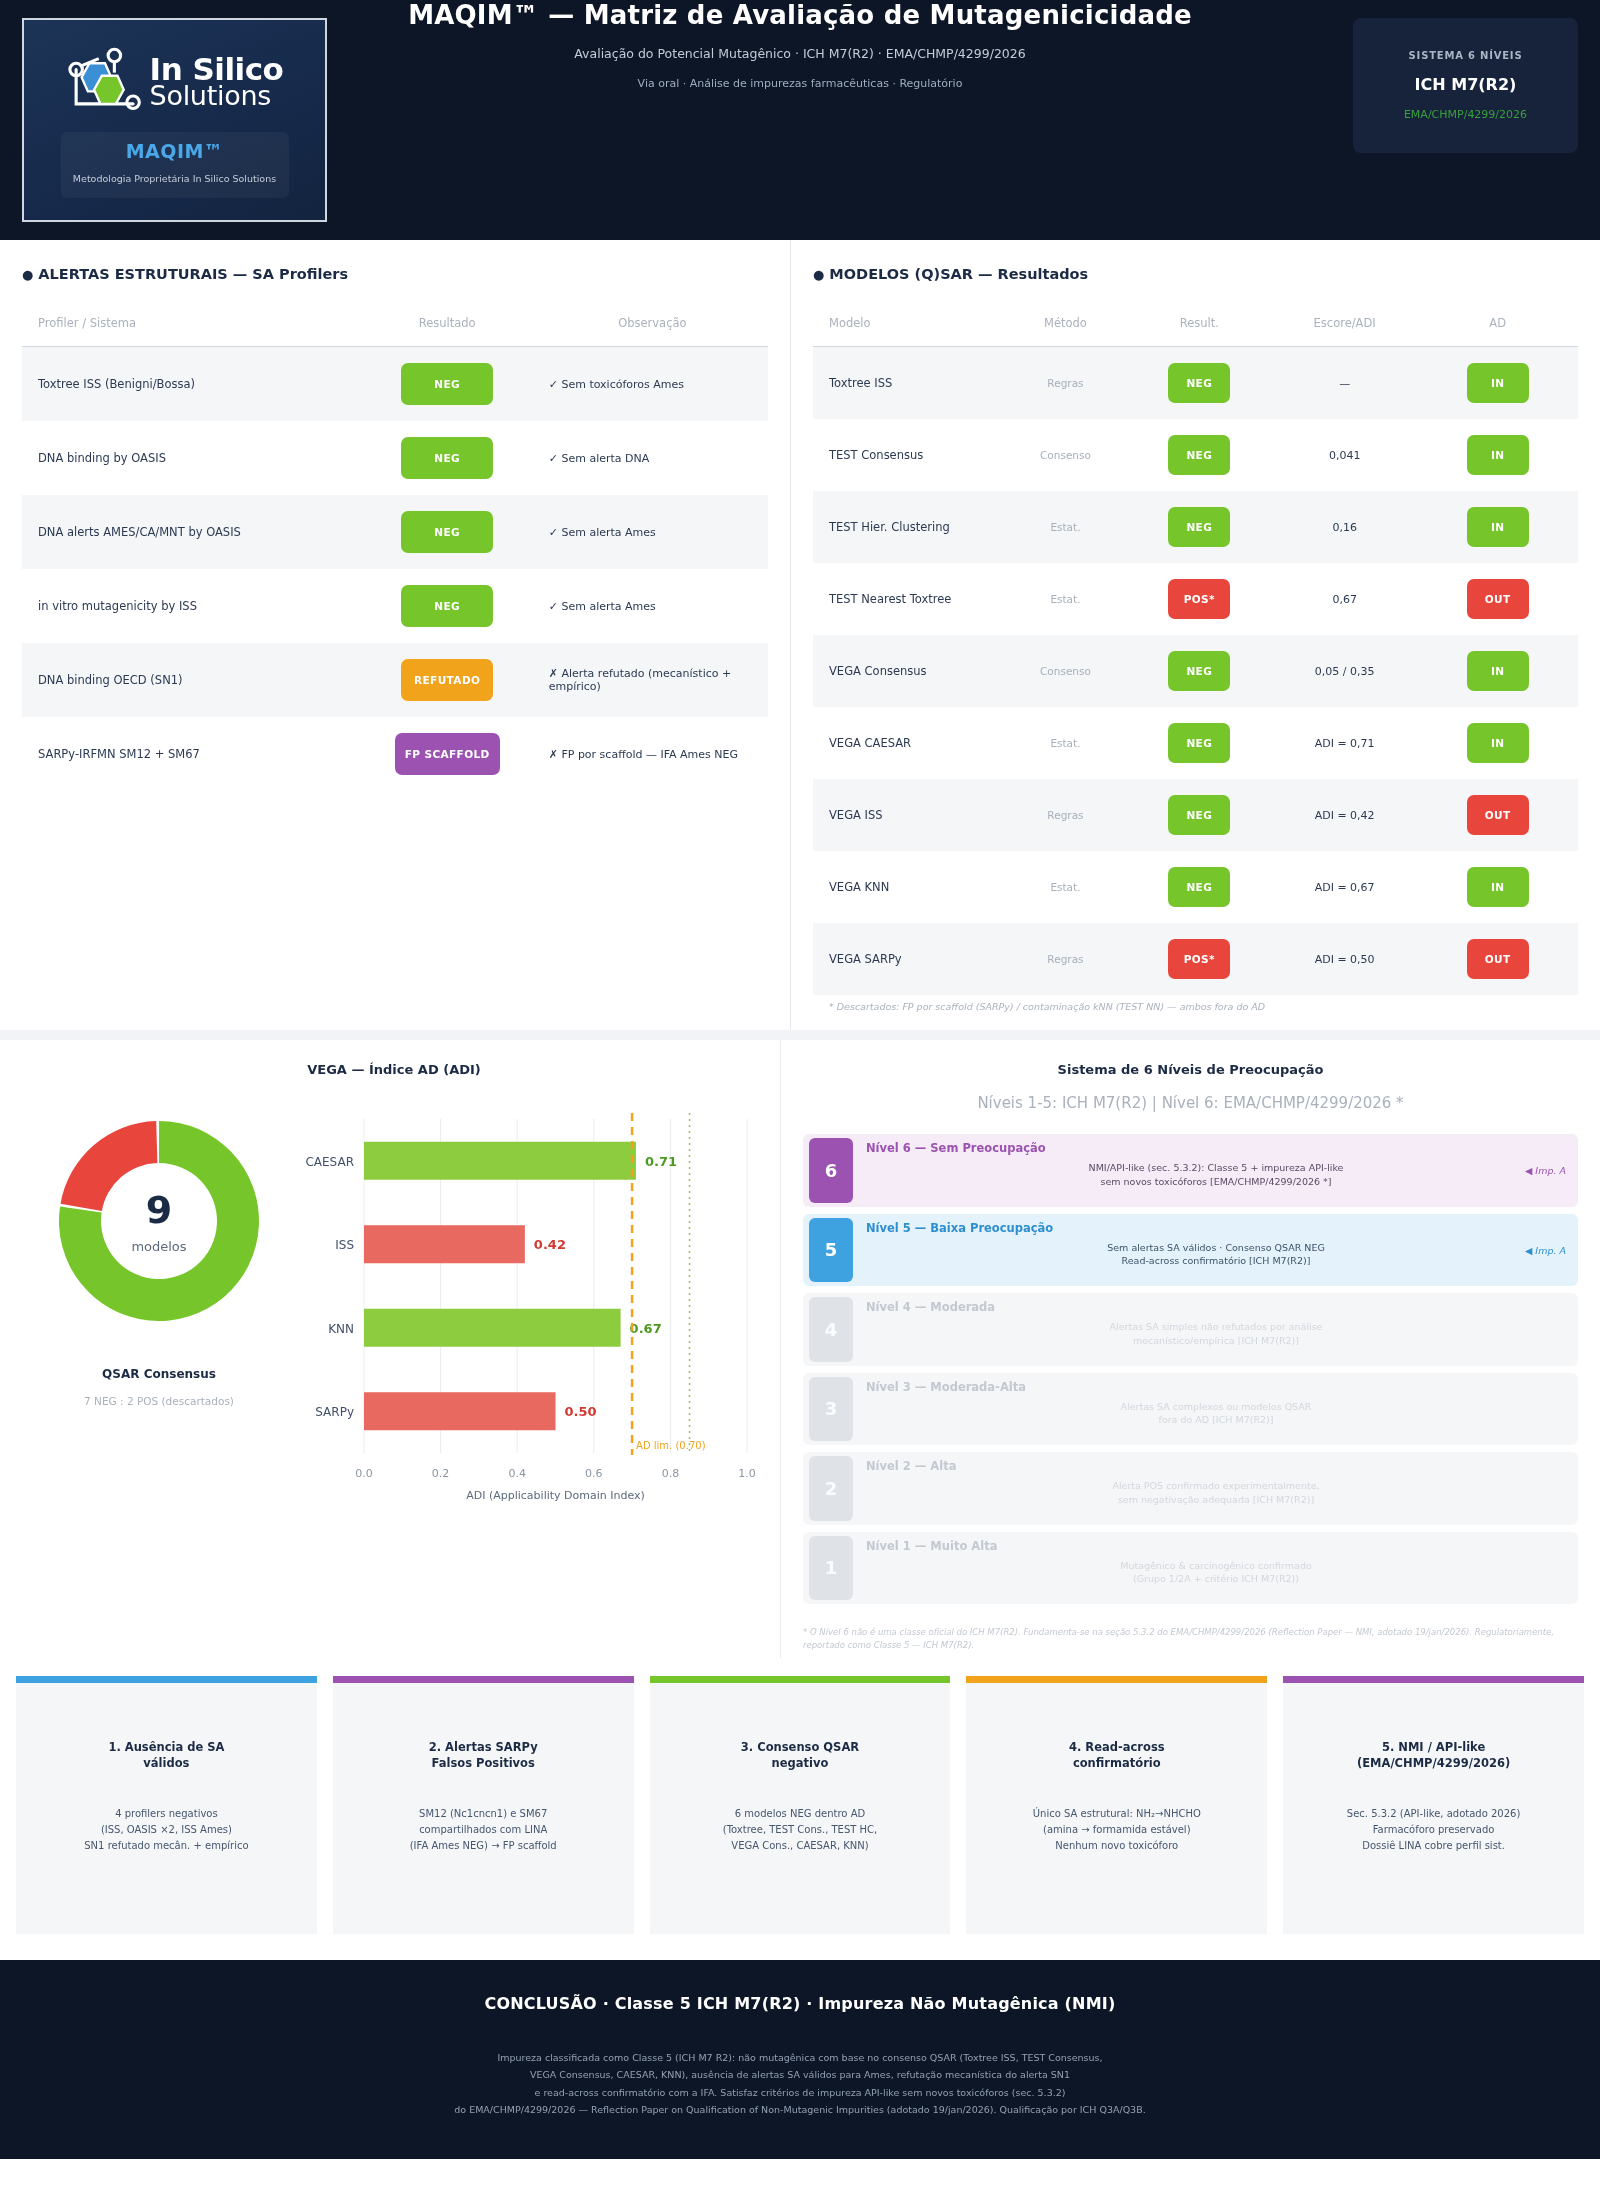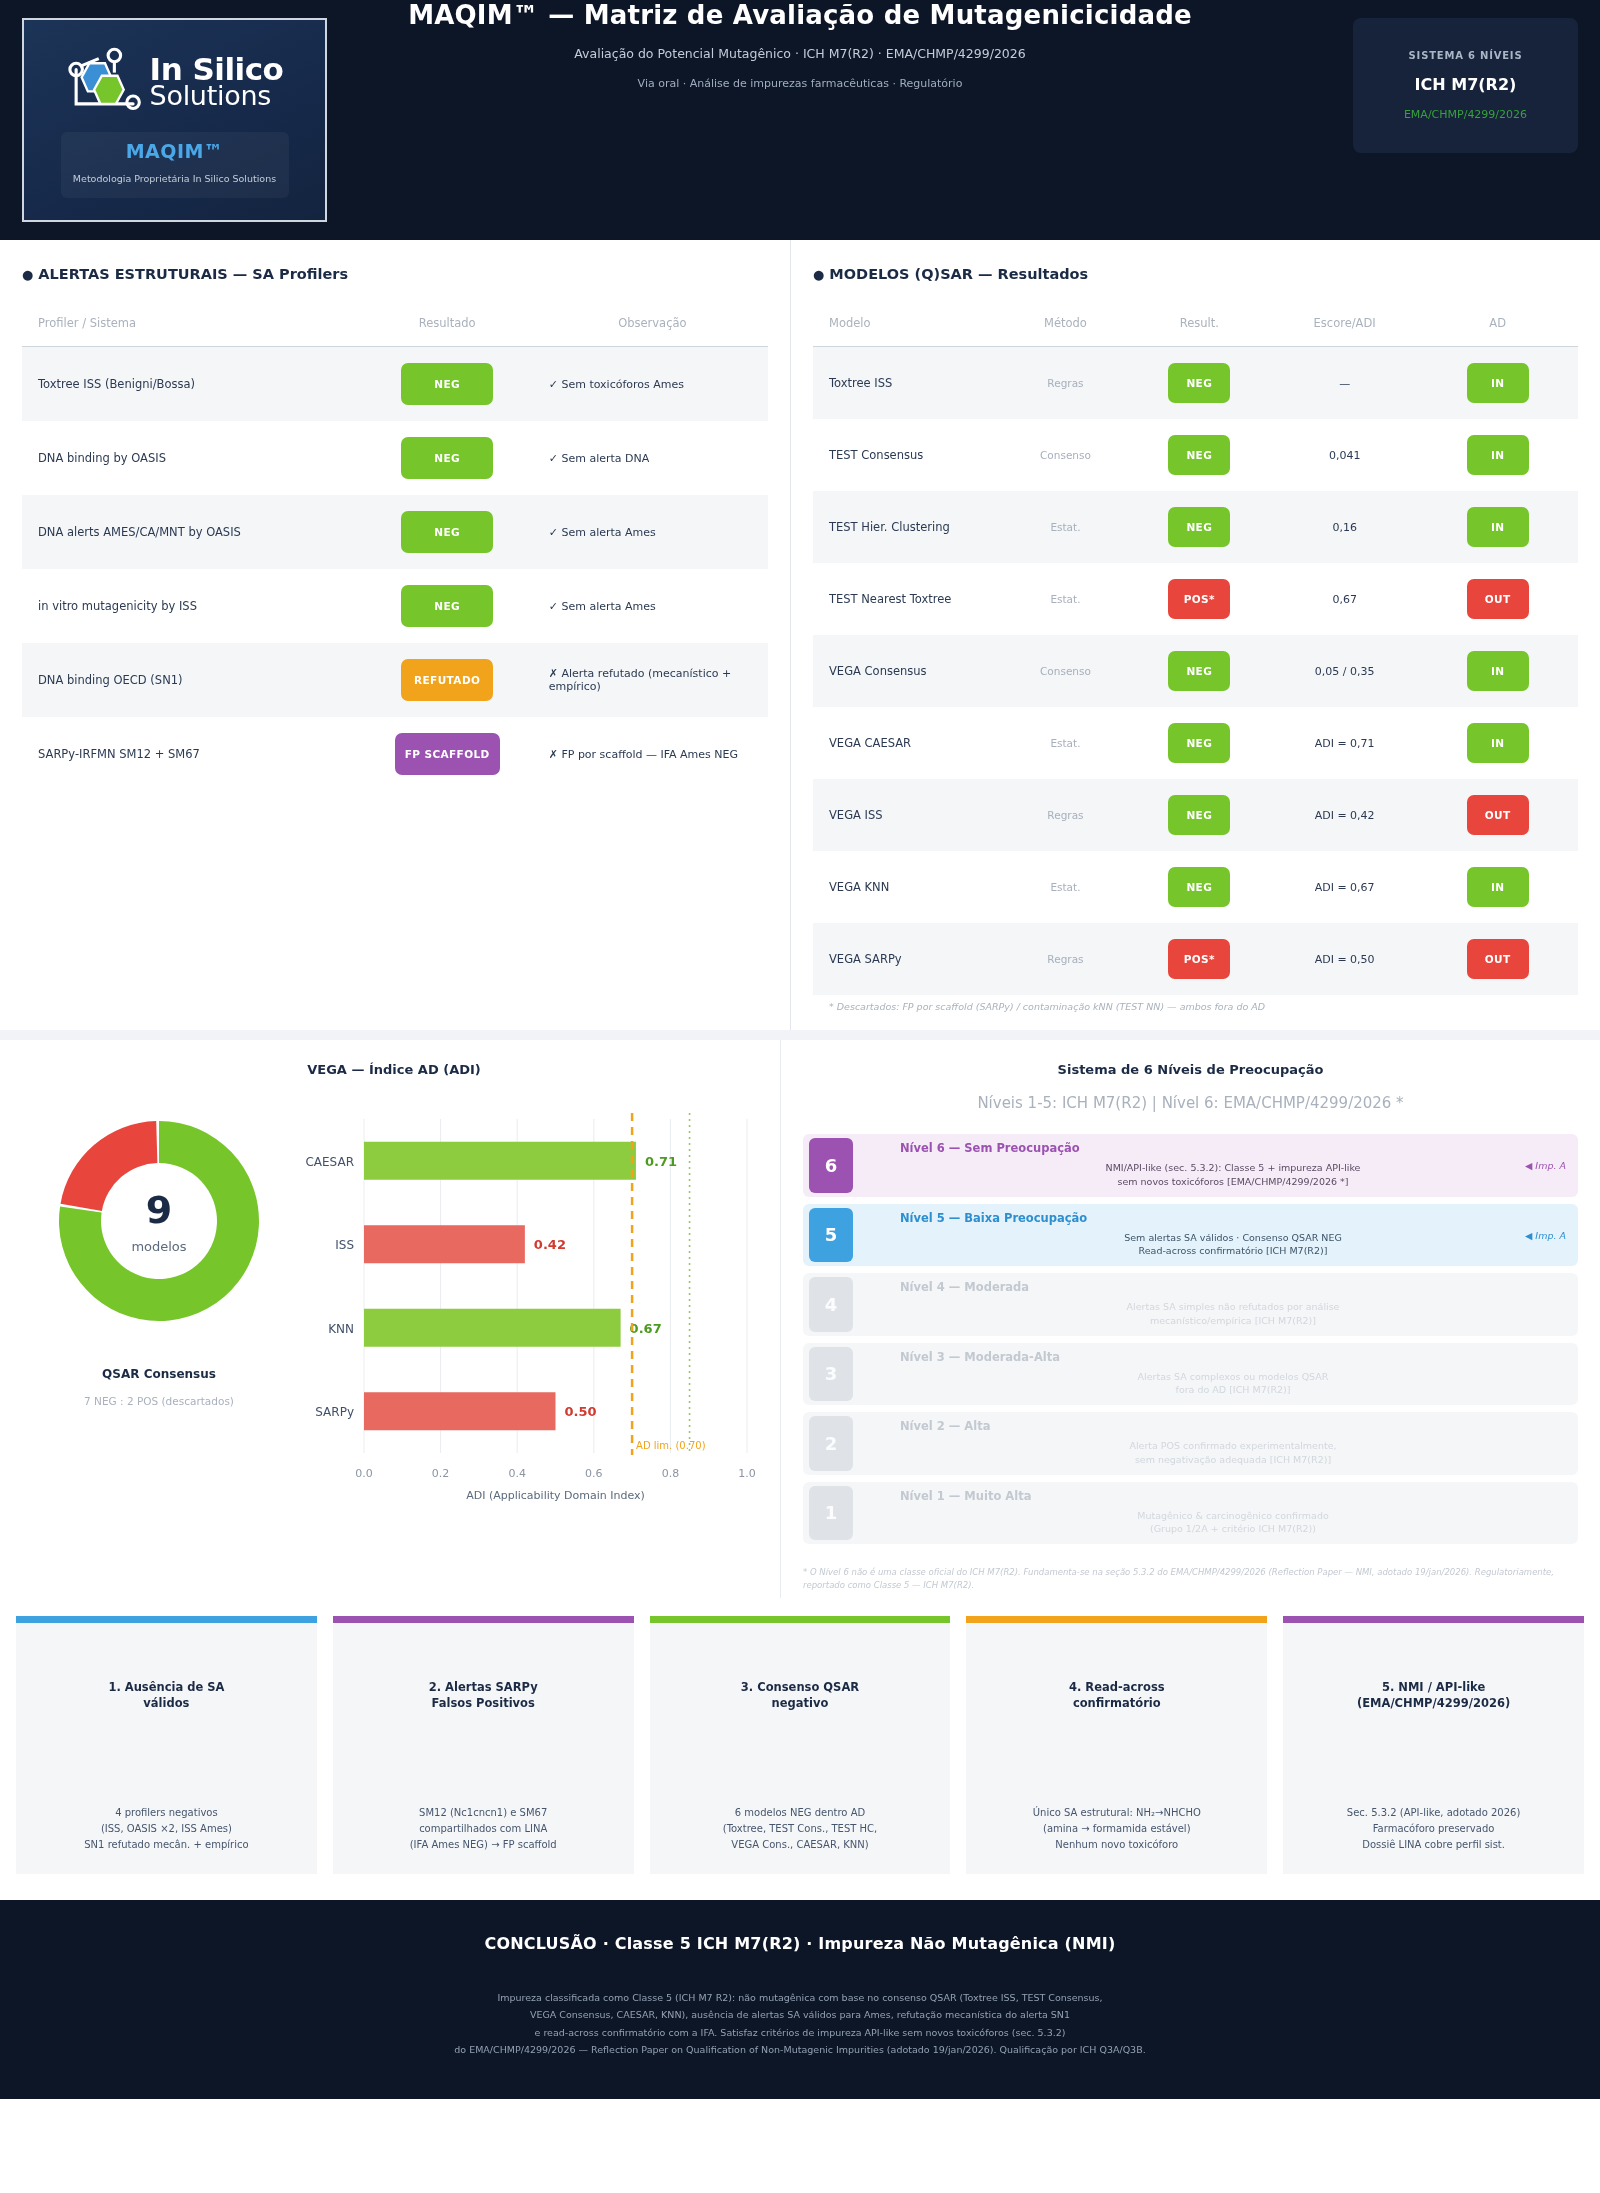--- a/index.html
+++ b/index.html
@@ -109,21 +109,21 @@
 
   
   .level {
     display:flex; align-items:stretch; margin-bottom:7px; border-radius:6px; overflow:hidden;
     position:relative; background:#f5f6f8; min-height:47px;
   }
   .level .num {
     width:44px; min-height:47px; display:flex; align-items:center; justify-content:center;
     font-size:18px; font-weight:bold; color:#fff; margin:4px 0 4px 6px; border-radius:6px;
   }
-  .level .body { padding:7px 12px 8px 13px; flex:1;margin-left:34px; }
+  .level .body { padding:7px 12px 18px 13px; flex:1; }
   .level .ltitle { font-size:11.5px; font-weight:bold; margin-bottom:6px; }
   .level .ldesc { font-size:9.5px; line-height:1.45; text-align:center; white-space:pre-line; }
   .level .tag { position:absolute; right:12px; top:50%; transform:translateY(-50%); font-size:9.5px; font-style:italic; }
   .level.l6 { background:#f6ecf8; }
   .level.l6 .num { background:#9b52b0; }
   .level.l6 .ltitle { color:#9b52b0; }
   .level.l6 .ldesc { color:#5a4a62; }
   .level.l6 .tag { color:#9b52b0; }
   .level.l5 { background:#e4f2fb; }
   .level.l5 .num { background:#3fa2e0; }
@@ -137,21 +137,21 @@
   .levels-note { font-size:8.5px; color:#c3c9d1; font-style:italic; line-height:1.5; margin-top:22px; }
 
   
   .cards { display:flex; gap:16px; padding:18px 16px 26px 16px; background:#fff; }
   .card {
     flex:1; background:#f5f6f8; border-top:7px solid #888;
     min-height:258px; display:flex; flex-direction:column;
     align-items:center; justify-content:flex-start; padding:56px 12px 20px 12px;
   }
   .card .ct { font-size:11.5px; font-weight:bold; color:#1c2b45; text-align:center; line-height:1.45; white-space:pre-line;}
-  .card .cd { font-size:10px; color:#46566e; text-align:center; line-height:1.6; white-space:pre-line; margin-top:93px; }
+  .card .cd { font-size:10px; color:#46566e; text-align:center; line-height:1.6; white-space:pre-line; margin-top:34px; }
 
   
   .concl { background:#0d1626; padding:34px 20px 40px; text-align:center; }
   .concl h2 { color:#ffffff; font-size:16px; font-weight:bold; letter-spacing:.2px; }
   .concl p { color:#93a0b3; font-size:9.5px; line-height:1.85; margin-top:36px; white-space:pre-line; }
 </style>
 </head>
 <body>
 
 <div class="page">

